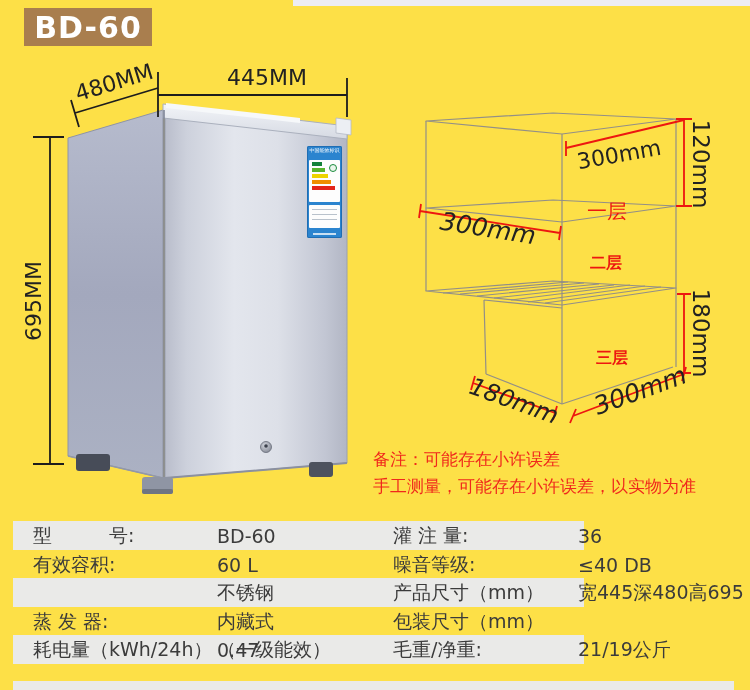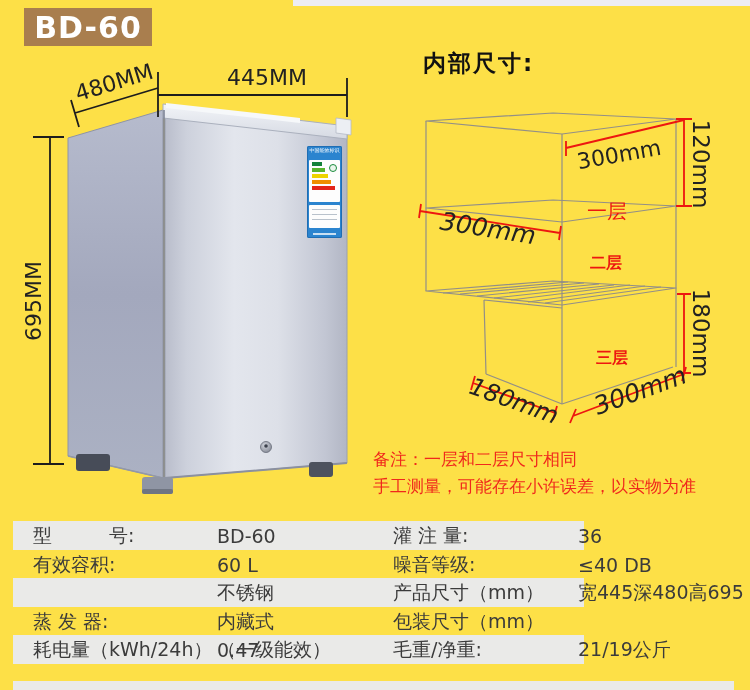--- a/index.html
+++ b/index.html
@@ -134,33 +134,32 @@
       <div class="hline"></div>
       <div class="hline"></div>
     </div>
     <div class="fdash"></div>
   </div>
 
   <div class="lbl" style="left:54px;top:69px;width:120px;height:26px;font-size:22px;transform:rotate(-17deg);">480MM</div>
   <div class="lbl" style="left:207px;top:64px;width:120px;height:26px;font-size:22px;">445MM</div>
   <div class="lbl" style="left:-27px;top:288px;width:120px;height:26px;font-size:22px;transform:rotate(-90deg);">695MM</div>
 
-  <div id="int-title" class="abs">内部尺寸:</div>
 
   <div class="lbl" style="left:559px;top:141px;width:120px;height:26px;font-size:22px;transform:rotate(-10deg);">300mm</div>
   <div class="lbl" style="left:641px;top:151px;width:120px;height:26px;font-size:23px;transform:rotate(90deg);">120mm</div>
   <div class="lbl" style="left:428px;top:215px;width:120px;height:26px;font-size:25px;font-style:italic;transform:rotate(9deg);">300mm</div>
   <div class="lbl red" style="left:577px;top:178px;width:60px;height:22px;font-size:20px;font-weight:normal;margin-top:22px;">一层</div>
   <div class="lbl red" style="left:576px;top:252px;width:60px;height:22px;font-size:16px;font-weight:bold;">二层</div>
   <div class="lbl red" style="left:582px;top:347px;width:60px;height:22px;font-size:16px;font-weight:bold;">三层</div>
   <div class="lbl" style="left:641px;top:320px;width:120px;height:26px;font-size:23px;transform:rotate(90deg);">180mm</div>
   <div class="lbl" style="left:454px;top:388px;width:120px;height:26px;font-size:24px;font-style:italic;transform:rotate(20deg);">180mm</div>
   <div class="lbl" style="left:580px;top:377px;width:120px;height:26px;font-size:25px;font-style:italic;transform:rotate(-20deg);">300mm</div>
 
-  <div class="note" style="top:448px;">备注：一层和二层尺寸相同</div>
+  <div class="note" style="top:448px;">备注：可能存在小许误差</div>
   <div class="note" style="top:475px;text-align:center;">手工测量，可能存在小许误差，以实物为准</div>
 
   <div id="spec" class="abs">
     <div class="trow gray" style="top:0;">
       <span class="c-l1">型　　　号:</span>
       <span class="c-v1">BD-60</span>
       <span class="c-l2">灌 注 量:</span>
       <span class="c-v2">36</span>
     </div>
     <div class="trow" style="top:29px;">

